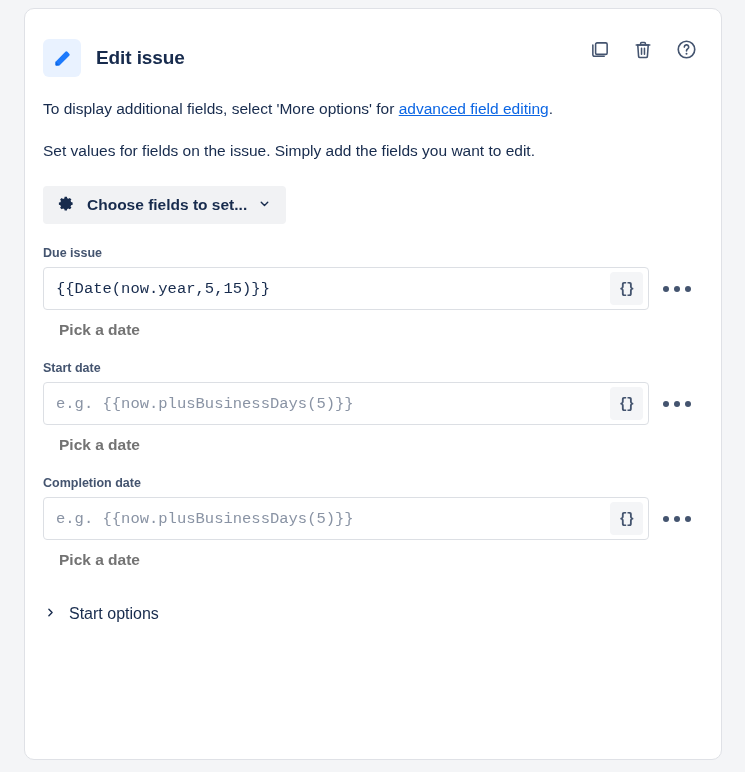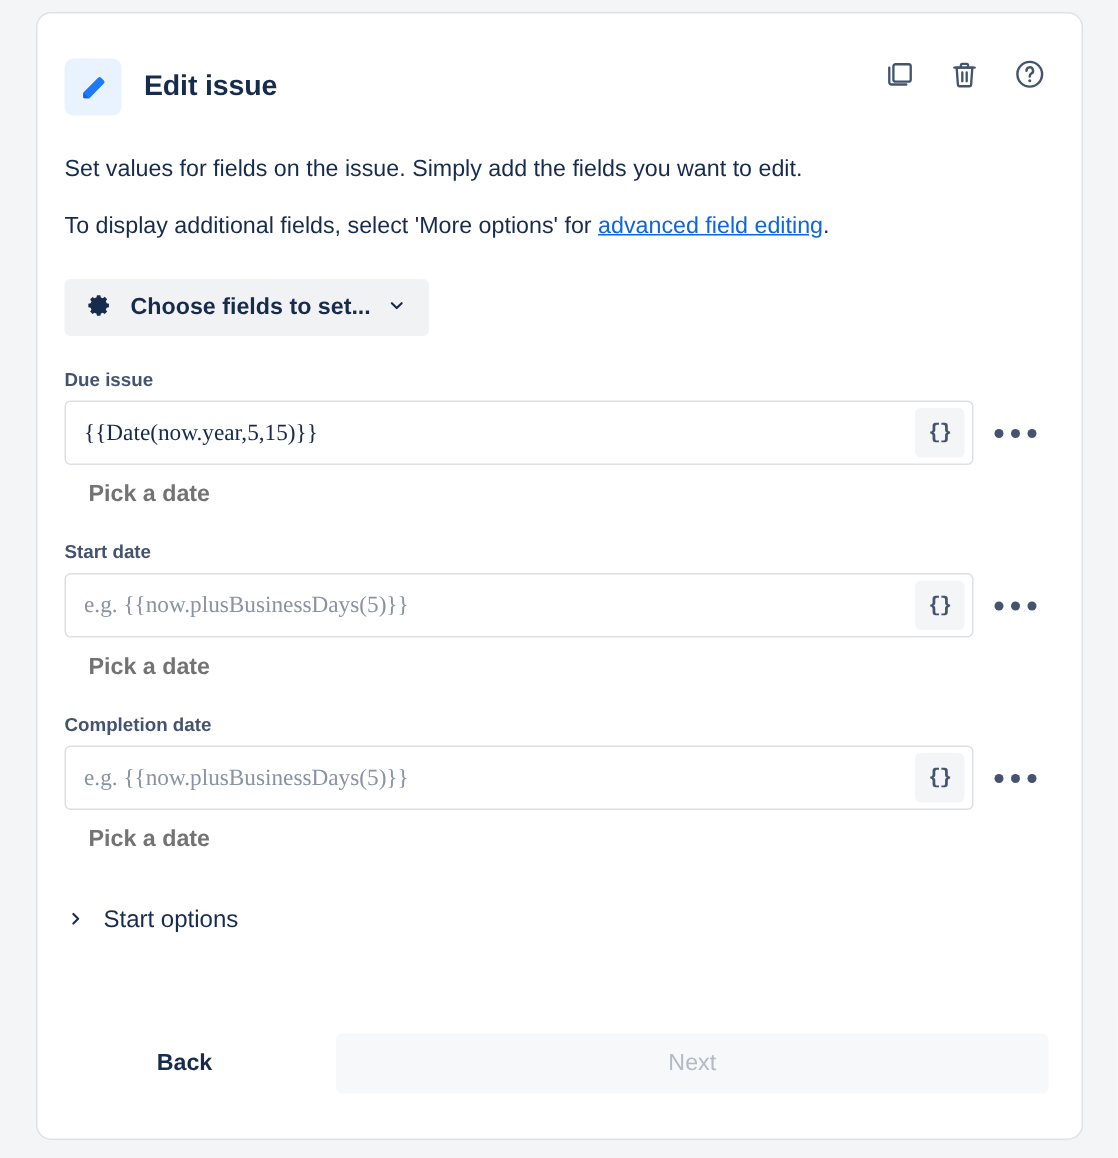--- a/index.html
+++ b/index.html
@@ -142,21 +142,21 @@
     border-radius: 4px;
     display: flex;
     align-items: center;
   }
 
   .input-text {
     flex: 1;
     padding: 0 12px 0 12px;
     font-size: 15.5px;
     color: #172b4d;
-    font-family: Liberation Serif, serif;
+    font-family: Liberation Mono, monospace;
     border: none;
     outline: none;
     background: transparent;
     height: 100%;
   }
   .input-text::placeholder { color: #8993a4; opacity: 1; }
 
   .smart-btn {
     width: 33px;
     height: 33px;
@@ -300,22 +300,22 @@
                 <circle cx="12" cy="12" r="8.6" stroke="#44546f" stroke-width="1.7"></circle>
                 <path d="M9.7 9.5a2.3 2.3 0 1 1 3.4 2c-.7.45-1.1.9-1.1 1.7v.4" stroke="#44546f" stroke-width="1.7" stroke-linecap="round" fill="none"></path>
                 <circle cx="12" cy="16.5" r="1.05" fill="#44546f"></circle>
               </svg>
             </span>
           </button>
         </div>
       </div>
 
       
+      <div class="desc second"><span>To display additional fields, select 'More options' for </span><a class="link">advanced field editing</a><span>.</span></div>
       <div class="desc first">Set values for fields on the issue. Simply add the fields you want to edit.</div>
-      <div class="desc second"><span>To display additional fields, select 'More options' for </span><a class="link">advanced field editing</a><span>.</span></div>
 
       
       <button class="choose-btn">
         <span>
           <svg width="19" height="19" viewBox="0 0 24 24" fill="#172b4d">
             <path d="M12 8.2a3.8 3.8 0 1 0 0 7.6 3.8 3.8 0 0 0 0-7.6zm0 5.9a2.1 2.1 0 1 1 0-4.2 2.1 2.1 0 0 1 0 4.2z"></path>
             <path d="M20.5 13.6v-3.2l-2.2-.45a6.6 6.6 0 0 0-.75-1.8l1.25-1.85-2.25-2.25-1.85 1.25a6.6 6.6 0 0 0-1.8-.75L12.45 2.5H9.25L8.8 4.7a6.6 6.6 0 0 0-1.8.75L5.15 4.2 2.9 6.45 4.15 8.3a6.6 6.6 0 0 0-.75 1.8L1.2 10.55v3.2l2.2.45c.17.63.42 1.23.75 1.8L2.9 17.85l2.25 2.25L7 18.85c.57.33 1.17.58 1.8.75l.45 2.2h3.2l.45-2.2a6.6 6.6 0 0 0 1.8-.75l1.85 1.25 2.25-2.25-1.25-1.85c.33-.57.58-1.17.75-1.8l2.2-.45z" transform="translate(1.3,1.3) scale(0.9)"></path>
           </svg>
         </span>
         <span class="choose-label">Choose fields to set...</span>
@@ -381,20 +381,16 @@
       <button class="more-options">
         <span>
           <svg width="11" height="13" viewBox="0 0 24 24" fill="none">
             <path d="M8.5 5 15.5 12 8.5 19" stroke="#172b4d" stroke-width="3" stroke-linecap="round" stroke-linejoin="round"></path>
           </svg>
         </span>
         <span class="more-options-label">Start options</span>
       </button>
 
       
-      <div class="footer">
-        <button class="back-btn">Back</button>
-        <button class="next-btn" disabled="">Next</button>
-      </div>
 
     </div>
   </div>
 </div>
 
 </body></html>

